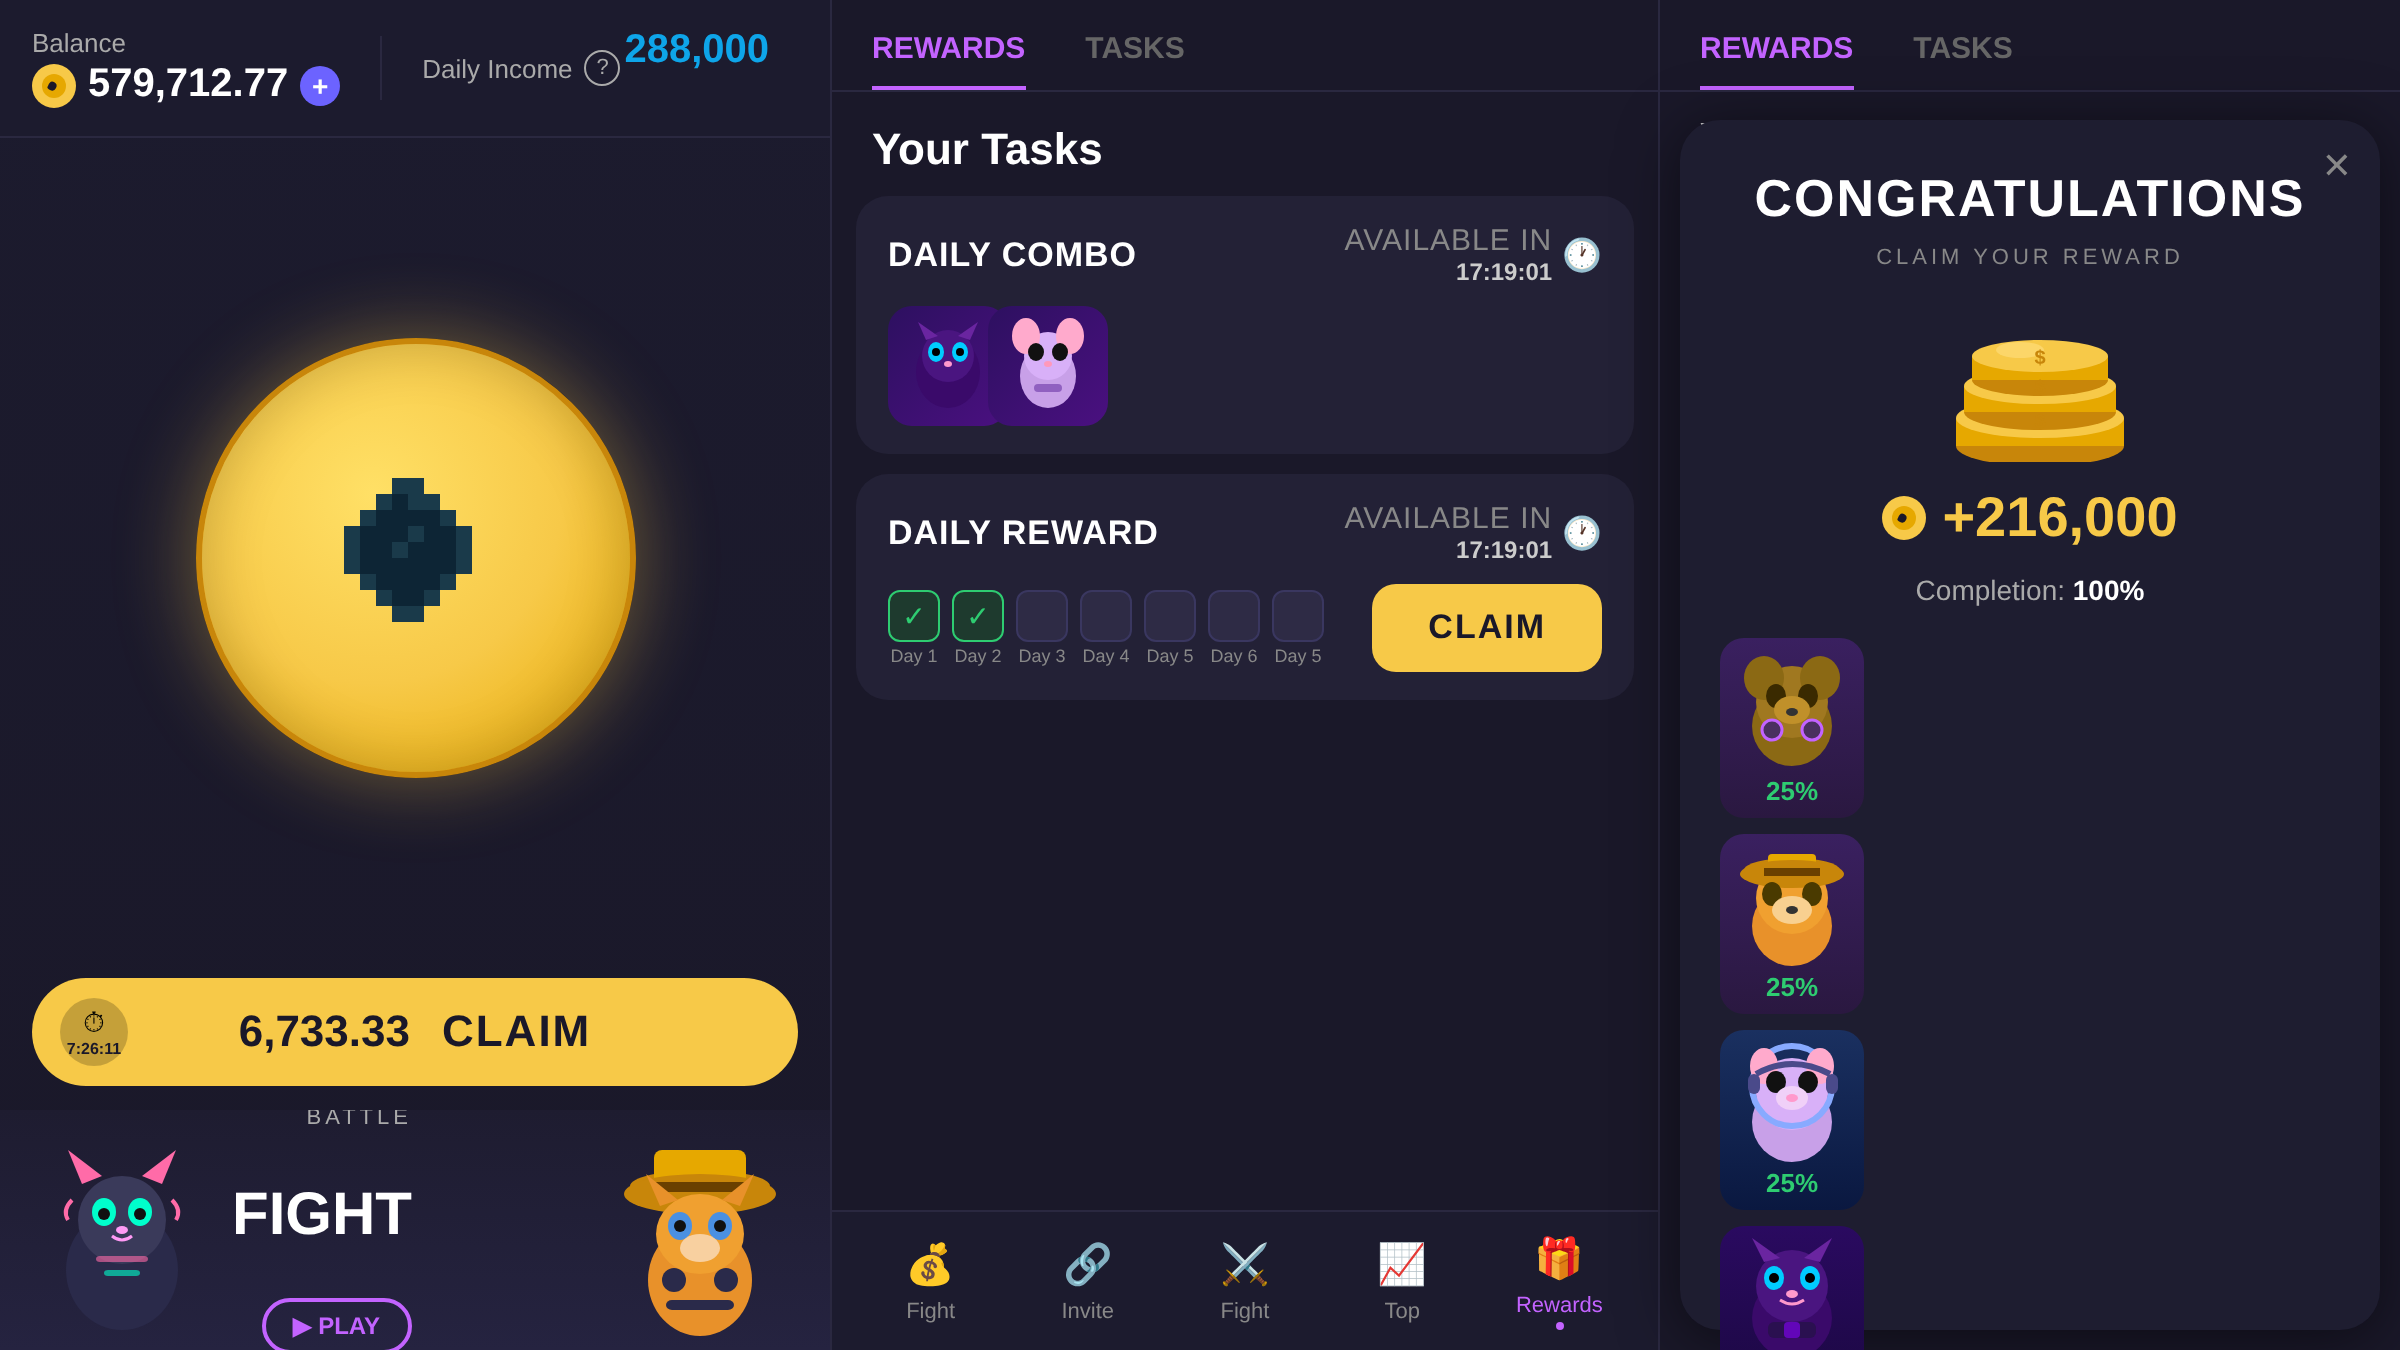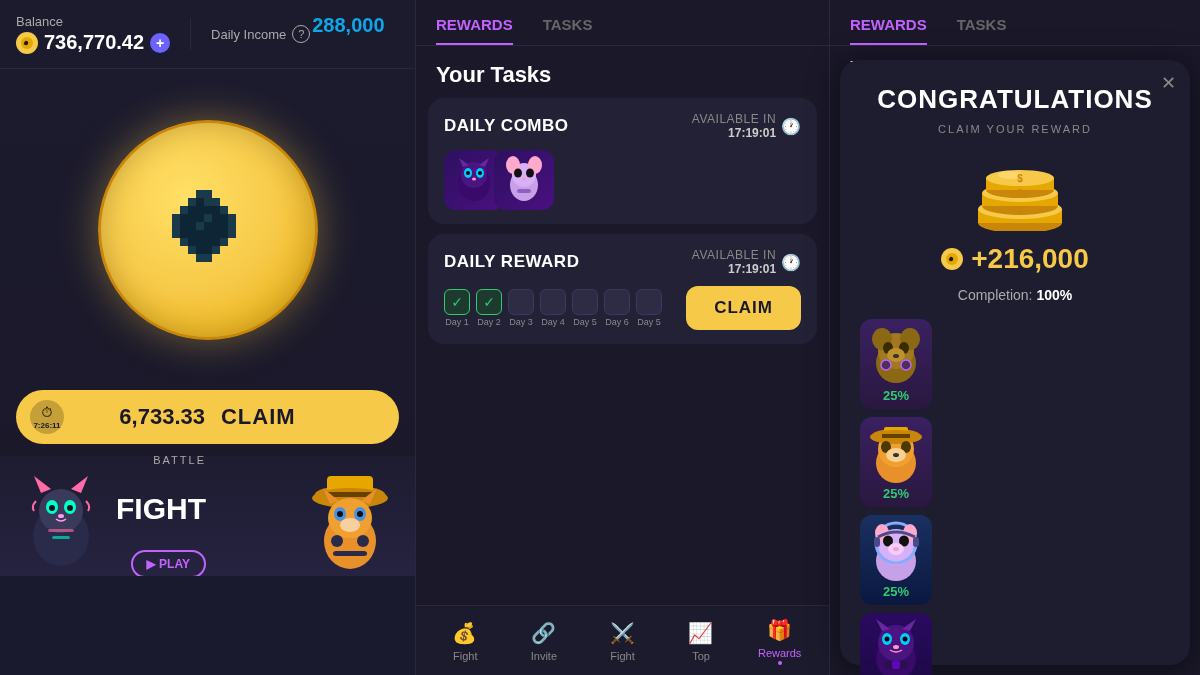--- a/index.html
+++ b/index.html
@@ -8,21 +8,21 @@
       height: 675px;
       display: flex;
       overflow: hidden;
       background: #1a1a2e;
       font-family: -apple-system, BlinkMacSystemFont, 'Segoe UI', sans-serif;
     }
 
     
     .left-panel {
       width: 415px;
-      height: 576px;
+      height: 675px;
       background: linear-gradient(180deg, #1c1b2e 0%, #1a1829 100%);
       display: flex;
       flex-direction: column;
       position: relative;
       overflow: hidden;
     }
 
     .header-bar {
       display: flex;
       padding: 14px 16px;
@@ -310,21 +310,21 @@
 
     .available-badge {
       display: flex;
       align-items: center;
       gap: 5px;
       font-size: 11px;
       color: #aaa;
     }
 
     .available-label {
-      font-size: 12px;
+      font-size: 15px;
       color: #888;
       text-transform: uppercase;
       letter-spacing: 0.5px;
     }
 
     .available-time {
       font-size: 12px;
       color: #ccc;
       font-weight: 600;
     }
@@ -629,21 +629,21 @@
   <div class="header-bar">
     <div class="balance-section">
       <span class="balance-label">Balance</span>
       <div class="balance-value">
         <div class="coin-icon-small">
           <svg width="14" height="14" viewBox="0 0 14 14">
             <circle cx="7" cy="7" r="6" fill="#e6a800"></circle>
             <path d="M4 7 Q5 4 7 5 Q9 6 8 8 Q7 10 5 9 Q3 8 4 7Z" fill="#1a1829"></path>
           </svg>
         </div>
-        <span>736,770.42</span>
+        <span>579,712.77</span>
         <div class="plus-btn">+</div>
       </div>
     </div>
     <div class="divider-v"></div>
     <div class="income-section">
       <div class="income-label">
         <span>Daily Income</span>
         <div class="question-btn">?</div>
       </div>
       <span class="income-value">288,000</span>

